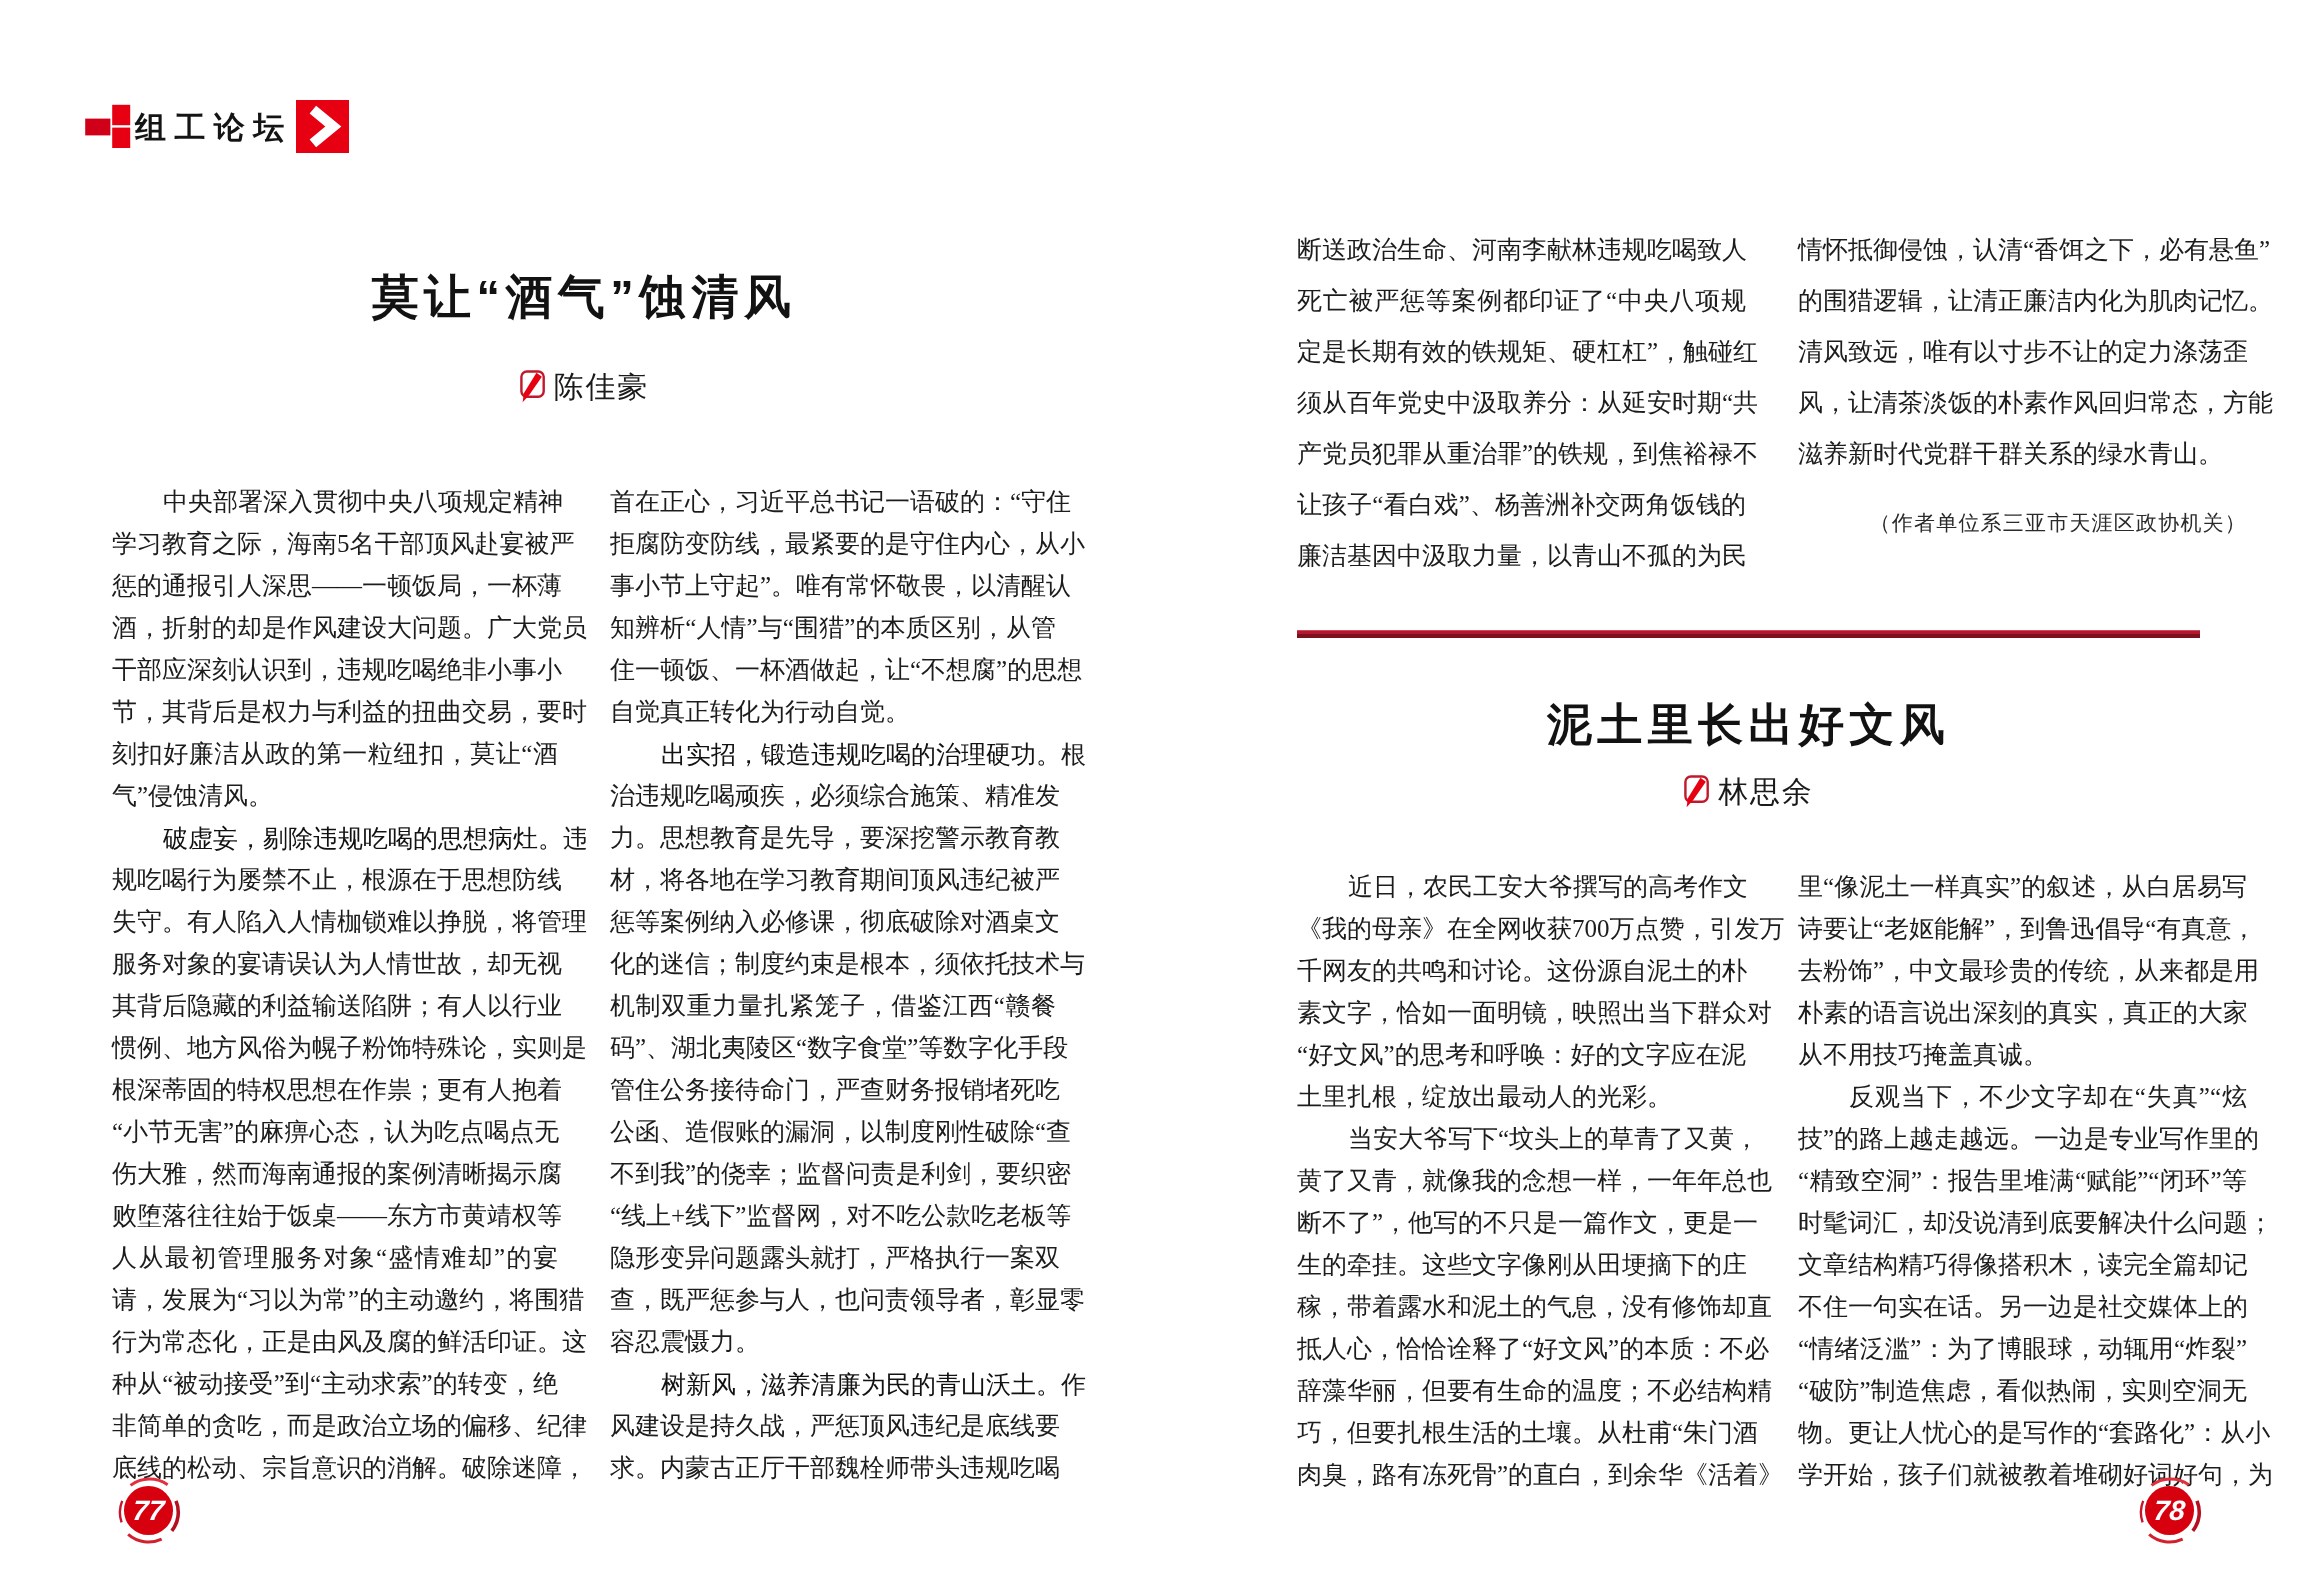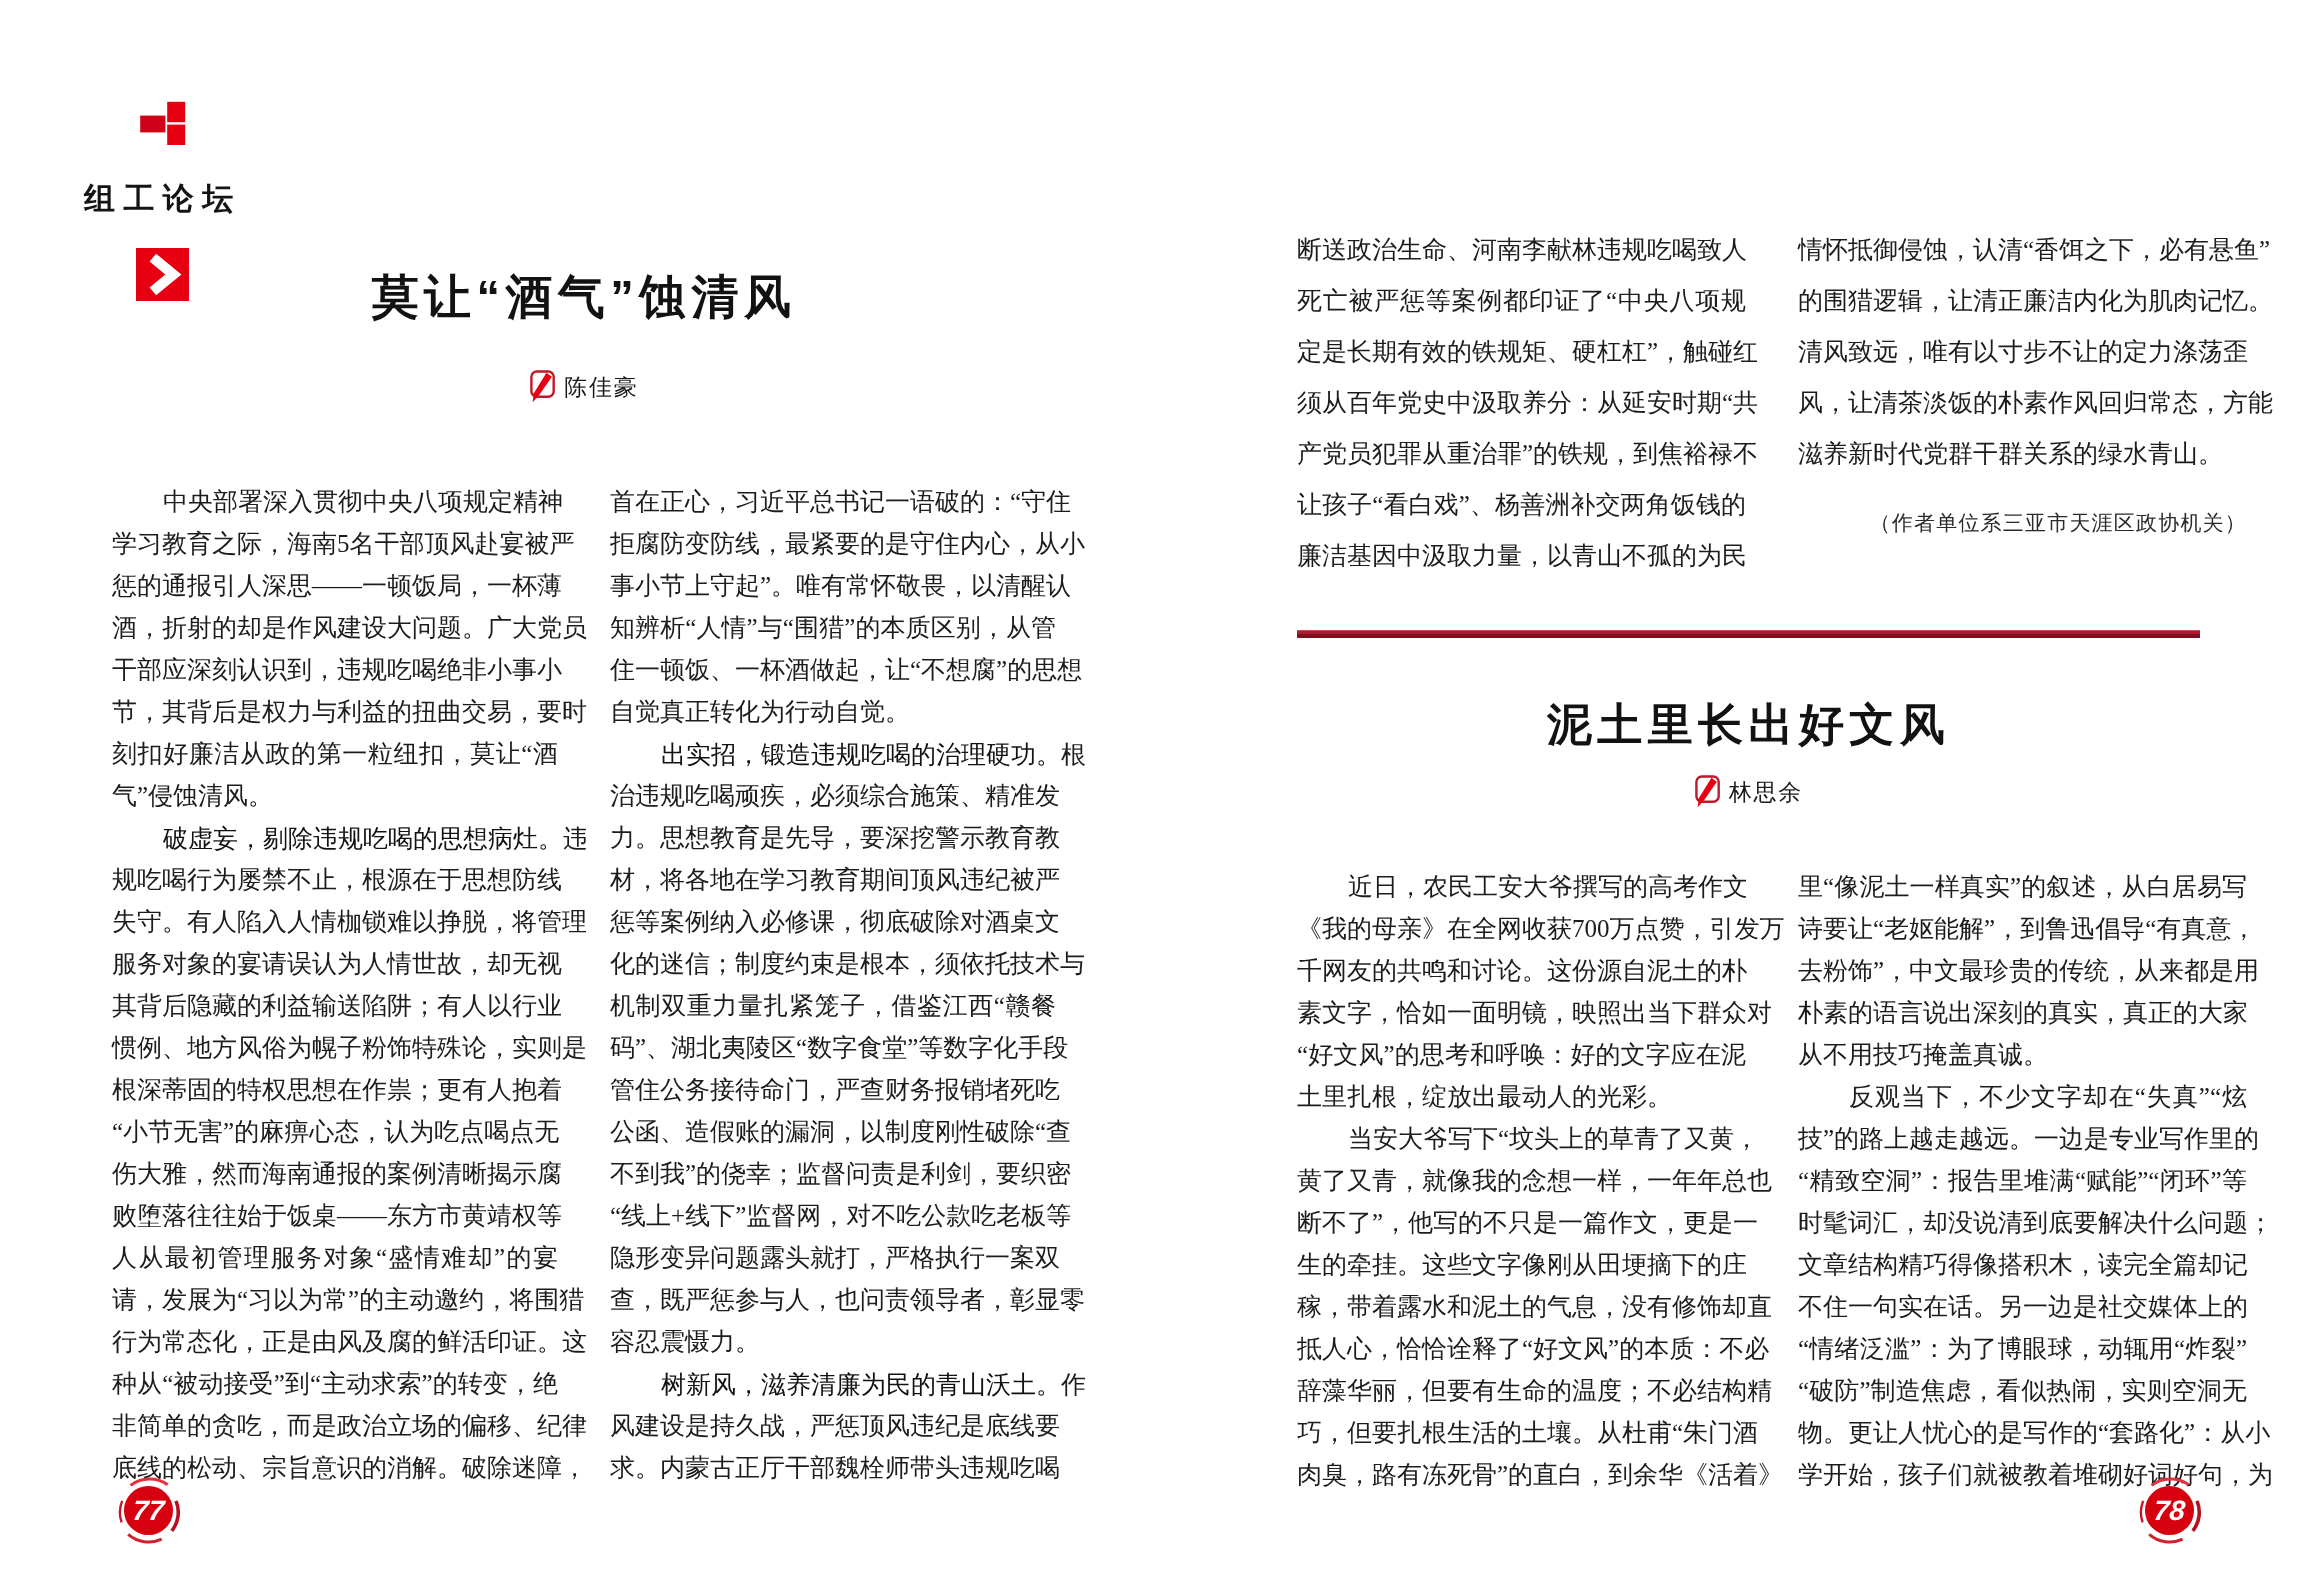--- a/index.html
+++ b/index.html
@@ -1,33 +1,33 @@
 <!DOCTYPE html>
 <html style="font-size:9.6px"><head>
 <meta charset="utf-8">
 <style>
   html,body{margin:0;padding:0;background:#e9e9e9;}
   #spread{position:relative;width:2319px;height:1585px;background:#ffffff;overflow:hidden;
           font-family:"Liberation Serif","DejaVu Serif",serif;color:#1c1c1c;}
   .abs{position:absolute;}
 
   
-  #header{left:84px;top:100px;display:flex;align-items:center;gap:28px;flex-direction:column;}
+  #header{left:84px;top:100px;display:flex;align-items:center;gap:3px;}
   #header .label{font-family:"Liberation Serif","DejaVu Serif",serif;font-weight:900;
                  font-size:31px;letter-spacing:8.4px;color:#141414;white-space:nowrap;}
 
   
   .article-title{font-family:Liberation Sans, sans-serif;font-weight:900;
                  color:#121212;text-align:center;letter-spacing:5.4px;white-space:nowrap;}
   #title1{left:112px;top:266px;width:944px;font-size:47px;}
   #title2{left:1297px;top:695px;width:903px;font-size:45px;}
   .byline{display:flex;align-items:center;justify-content:center;gap:8.4px;}
   #byline1{left:112px;top:368px;width:944px;height:38px;}
   #byline2{left:1297px;top:773px;width:903px;height:38px;}
-  .byline .author{font-family:Liberation Serif, serif;font-size:23px;
+  .byline .author{font-family:Liberation Serif, serif;font-size:30px;
                   color:#1a1a1a;letter-spacing:1.8px;}
 
   
   .t-col{position:absolute;}
   .line{font-size:25px;white-space:nowrap;
         text-align:justify;text-align-last:justify;text-justify:inter-character;
         overflow:visible;color:#1c1c1c;}
   .lh69 .line{height:42px;line-height:42px;}
   .lh85 .line{height:51px;line-height:51px;}
   .line.short{text-align-last:left;}

